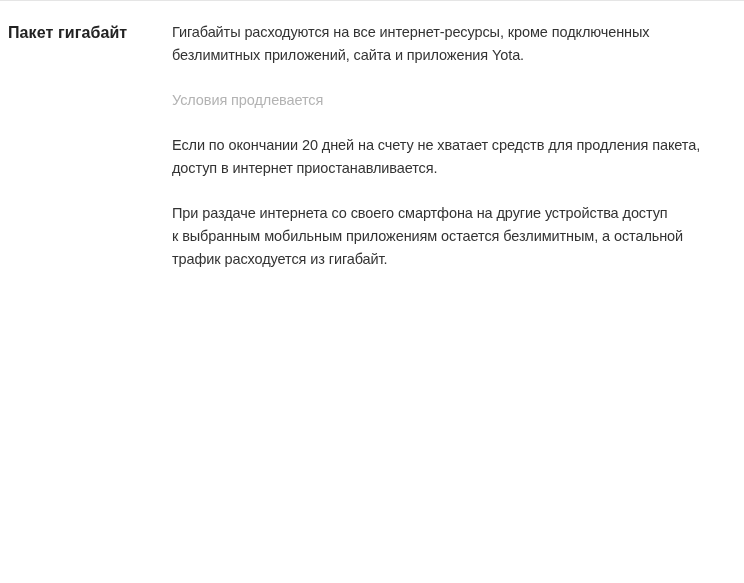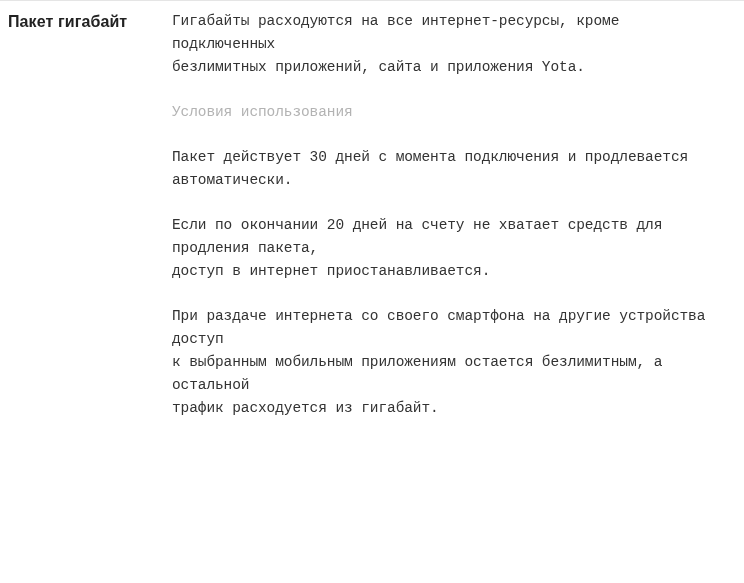--- a/index.html
+++ b/index.html
@@ -13,41 +13,40 @@
     width: 744px;
     height: 583px;
     box-sizing: border-box;
     background: #ffffff;
     overflow: hidden;
   }
   .row {
     display: flex;
     align-items: flex-start;
     border-top: 1px solid var(--divider, #e5e5e5);
-    padding-top: 9px;
+    padding-top: 20px;
     box-sizing: border-box;
   }
   .label-col {
     flex: 0 0 172px;
     padding-left: 8px;
     box-sizing: border-box;
   }
   .row-title {
     margin: 0;
     font-size: 16px;
     line-height: 23px;
     font-weight: 700;
     color: var(--title, #222222);
     letter-spacing: 0.1px;
   }
   .text-col {
     flex: 1 1 auto;
     padding-right: 14px;
     min-width: 0;
-    font-family: Liberation Mono, monospace;
   }
   .para {
     margin: 0 0 22px 0;
     font-size: 14.5px;
     line-height: 23px;
     letter-spacing: -0.1px;
     color: var(--text, #333333);
     white-space: pre-line;
   }
   .para.subheading {
@@ -61,23 +60,21 @@
 <body>
 
 <div class="page">
   <section class="row">
     <div class="label-col">
       <h3 class="row-title">Пакет гигабайт</h3>
     </div>
     <div class="text-col">
       <p class="para">Гигабайты расходуются на все интернет-ресурсы, кроме подключенных
 безлимитных приложений, сайта и приложения Yota.</p>
-      <p class="para subheading">Условия использования</p>
-      <p class="para">Пакет действует 30 дней с момента подключения и продлевается
-автоматически.</p>
+      <p class="para subheading">Условия продлевается</p>
       <p class="para">Если по окончании 20 дней на счету не хватает средств для продления пакета,
 доступ в интернет приостанавливается.</p>
       <p class="para">При раздаче интернета со своего смартфона на другие устройства доступ
 к выбранным мобильным приложениям остается безлимитным, а остальной
 трафик расходуется из гигабайт.</p>
     </div>
   </section>
 </div>
 
 </body></html>

